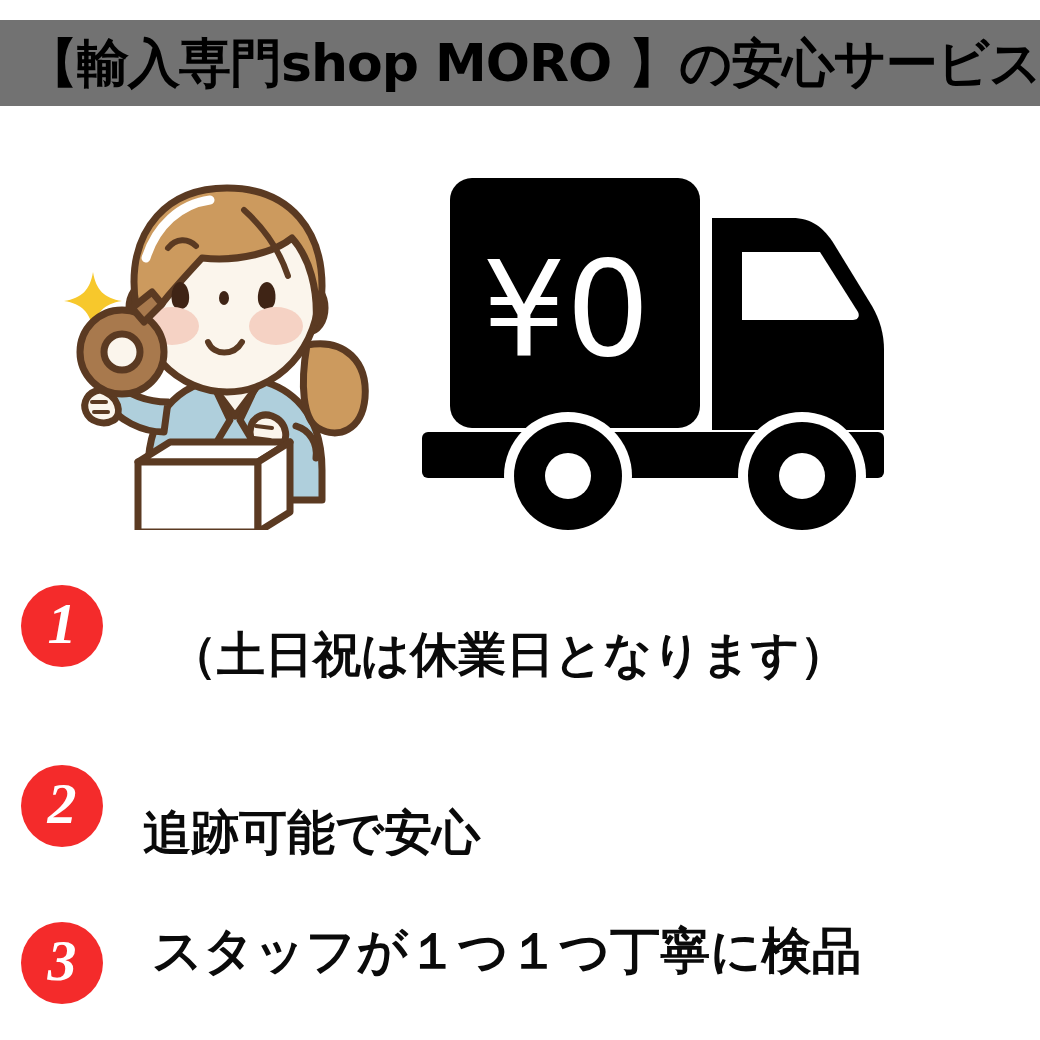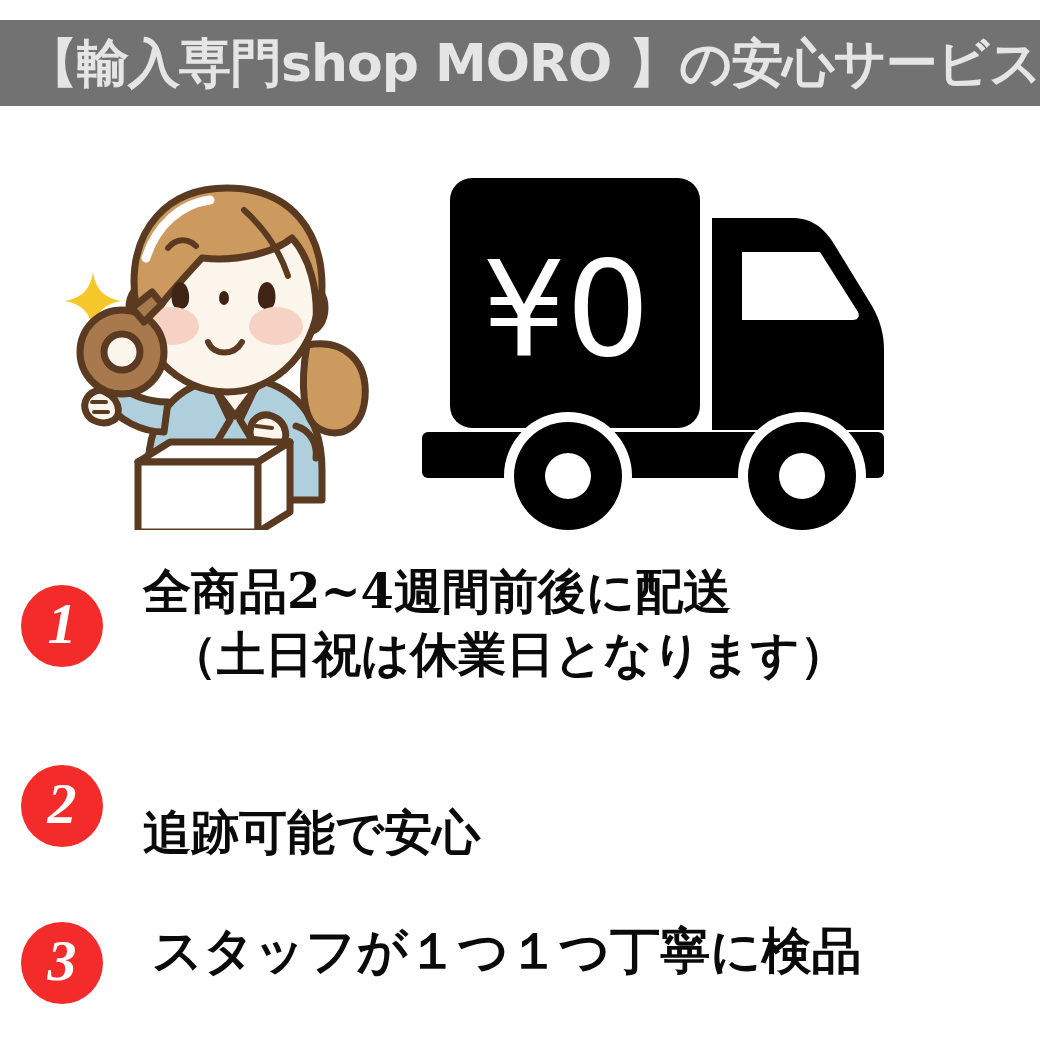--- a/index.html
+++ b/index.html
@@ -22,21 +22,21 @@
     top: 20px;
     width: 1040px;
     height: 86px;
     background: #727272;
     display: flex;
     align-items: center;
     box-sizing: border-box;
     padding-left: 26px;
   }
   #header-title {
-    color: #e5e5e5;
+    color: #000000;
     font-family: "DejaVu Sans", "Liberation Sans", sans-serif;
     font-weight: bold;
     font-size: 52px;
     line-height: 1;
     letter-spacing: -1px;
     white-space: nowrap;
   }
 
   
   #illustration-area {
@@ -231,21 +231,21 @@
       <text x="62" y="215" font-family="DejaVu Sans, Liberation Sans, sans-serif" font-size="132" fill="#ffffff">¥0</text>
     </svg>
   </div>
 </div>
 
 <div id="feature-list">
 
   <div class="feature-row" id="feature-row-1">
     <div class="badge">1</div>
     <div class="feature-text">
-      <span>全商品2~4週間前後に配送</span><br>
+      <br>
       <span class="line-indent">（土日祝は休業日となります）</span>
     </div>
   </div>
 
   <div class="feature-row" id="feature-row-2">
     <div class="badge">2</div>
     <div class="feature-text">
       <br>
       <span>追跡可能で安心</span>
     </div>

